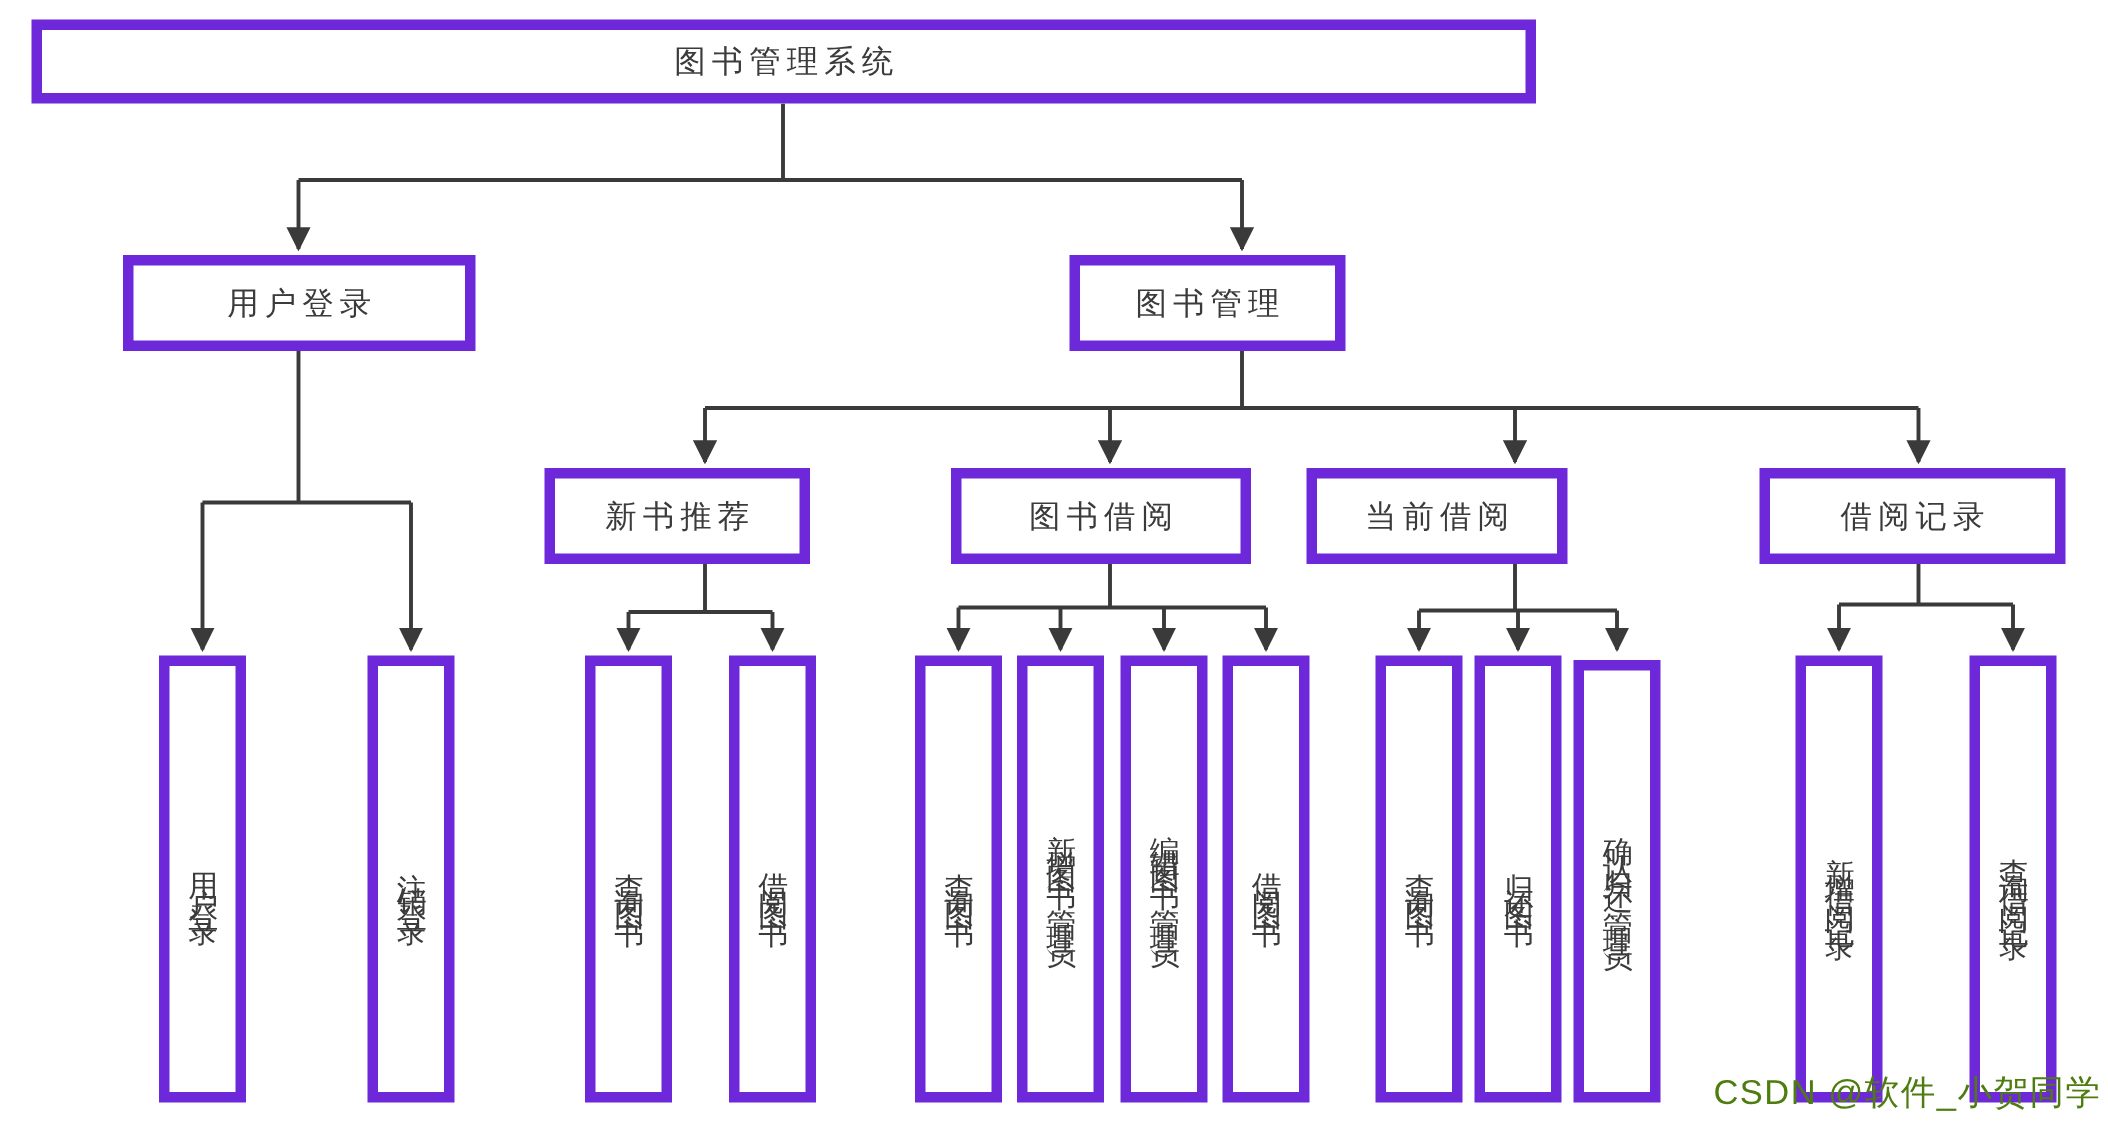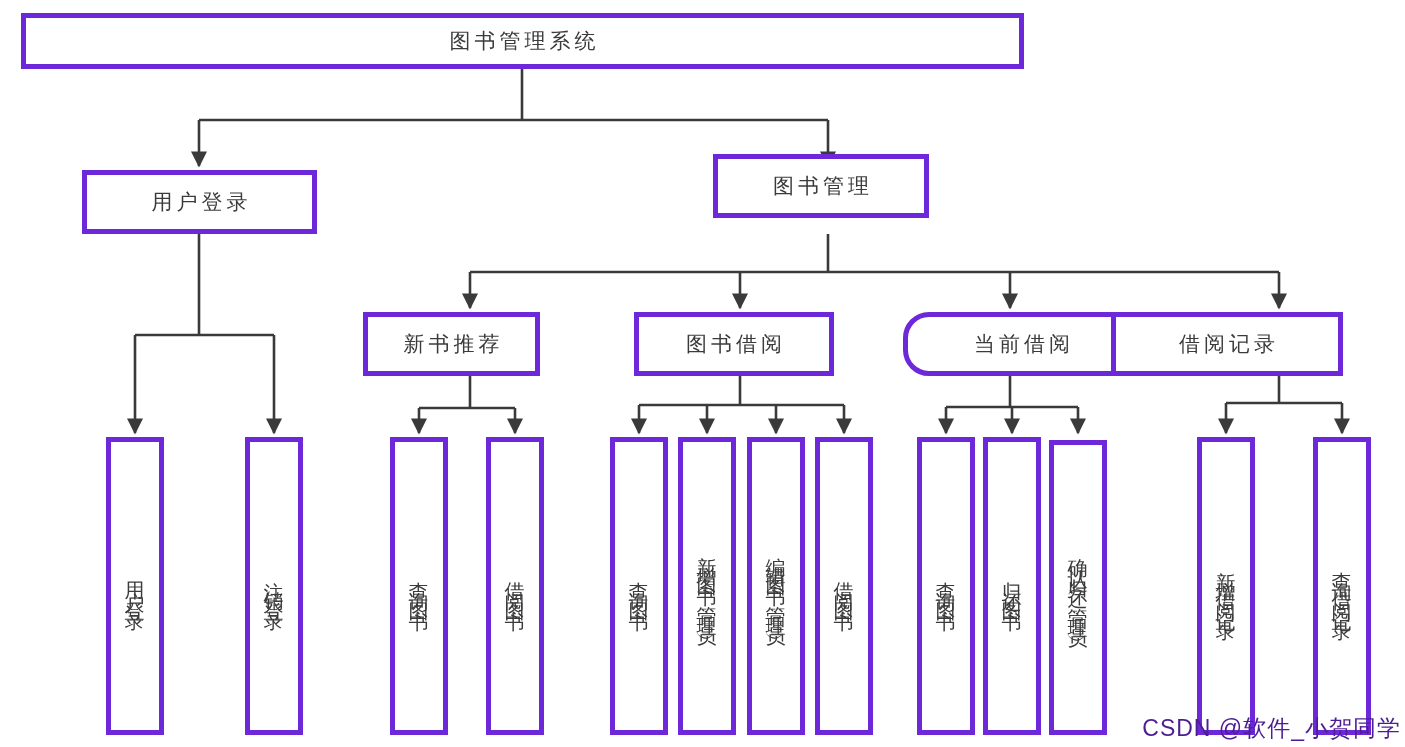--- a/index.html
+++ b/index.html
@@ -20,21 +20,21 @@
     left: 0; top: 0;
     width: 1405px;
     height: 747px;
     z-index: 1;
     pointer-events: none;
   }
   .node {
     position: absolute;
     box-sizing: border-box;
     background: #ffffff;
-    border: 5px solid #6d28d9;
+    border: 7px solid #6d28d9;
     display: flex;
     align-items: center;
     justify-content: center;
     z-index: 2;
     color: #3b3b3b;
   }
   .node.h {
     font-size: 21px;
     letter-spacing: 4px;
     text-indent: 4px; 
@@ -50,21 +50,21 @@
     line-height: 1;
     white-space: nowrap;
   }
   .watermark {
     position: absolute;
     right: 4px;
     top: 713px;
     z-index: 5;
     font-size: 23px;
     letter-spacing: 1px;
-    color: #4c1d95;
+    color: #4d7c0f;
     white-space: nowrap;
   }
 </style>
 </head>
 <body>
 
 <div class="canvas">
 
   <svg class="wires" width="1405" height="747" viewBox="0 0 1405 747" xmlns="http://www.w3.org/2000/svg">
     <defs>
@@ -116,34 +116,34 @@
     </g>
   </svg>
 
   <div class="node h" style="left:21px; top:13px; width:1003px; height:56px;">
     <span>图书管理系统</span>
   </div>
 
   <div class="node h" style="left:82px; top:170px; width:235px; height:64px;">
     <span>用户登录</span>
   </div>
-  <div class="node h" style="left:713px; top:154px; width:216px; height:64px;">
+  <div class="node h" style="left:713px; top:170px; width:184px; height:64px;">
     <span>图书管理</span>
   </div>
 
   <div class="node h" style="left:363px; top:312px; width:177px; height:64px;">
     <span>新书推荐</span>
   </div>
   <div class="node h" style="left:634px; top:312px; width:200px; height:64px;">
     <span>图书借阅</span>
   </div>
-  <div class="node h" style="left:903px; top:312px; width:238px; height:64px;border-radius:26px;">
+  <div class="node h" style="left:871px; top:312px; width:174px; height:64px;">
     <span>当前借阅</span>
   </div>
-  <div class="node h" style="left:1111px; top:312px; width:232px; height:64px;align-items:center;">
+  <div class="node h" style="left:1173px; top:312px; width:204px; height:64px;align-items:center;">
     <span>借阅记录</span>
   </div>
 
   <div class="node leaf" style="left:106px; top:437px; width:58px; height:298px;">
     <span class="vtext">用户登录</span>
   </div>
   <div class="node leaf" style="left:245px; top:437px; width:58px; height:298px;">
     <span class="vtext">注销登录</span>
   </div>
 

